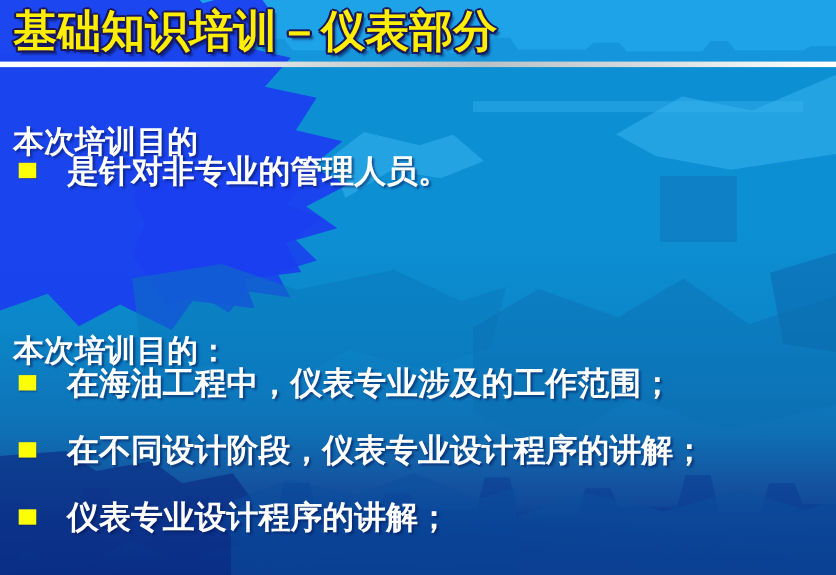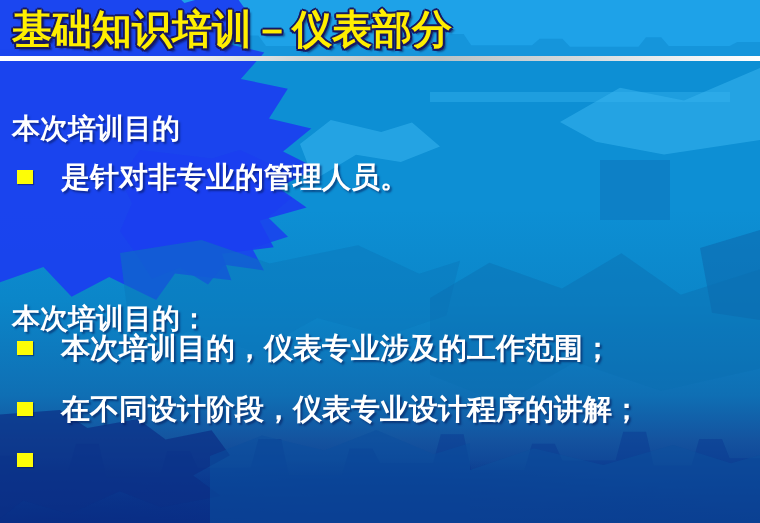--- a/index.html
+++ b/index.html
@@ -220,35 +220,36 @@
   <div class="patch deep" style="left:470px;top:440px;width:290px;height:83px;opacity:.5;clip-path:polygon(0% 36%,22% 10%,46% 30%,70% 6%,90% 28%,100% 18%,100% 100%,0% 100%)"></div>
 
   <div class="title-rule"></div>
 
   <div class="title">基础知识培训－仪表部分</div>
 
   <div class="body-area">
 
     <div class="line heading" style="top:12px">本次培训目的</div>
 
-    <div class="bullet-row" style="top:92px">
+    <div class="bullet-row" style="top:70px">
       <span class="bullet-sq"></span>
       <span class="bullet-text">是针对非专业的管理人员。</span>
     </div>
 
     <div class="line heading" style="top:202px">本次培训目的：</div>
 
     <div class="bullet-row" style="top:263px">
       <span class="bullet-sq"></span>
-      <span class="bullet-text">本次培训目的，仪表专业涉及的工作范围；</span>
+      <span class="bullet-text">在海油工程中，仪表专业涉及的工作范围；</span>
     </div>
 
     <div class="bullet-row" style="top:324px">
       <span class="bullet-sq"></span>
       <span class="bullet-text">在不同设计阶段，仪表专业设计程序的讲解；</span>
     </div>
 
     <div class="bullet-row" style="top:385px">
       <span class="bullet-sq"></span>
+      <span class="bullet-text">仪表专业设计程序的讲解；</span>
     </div>
 
   </div>
 </div>
 
 </body></html>

